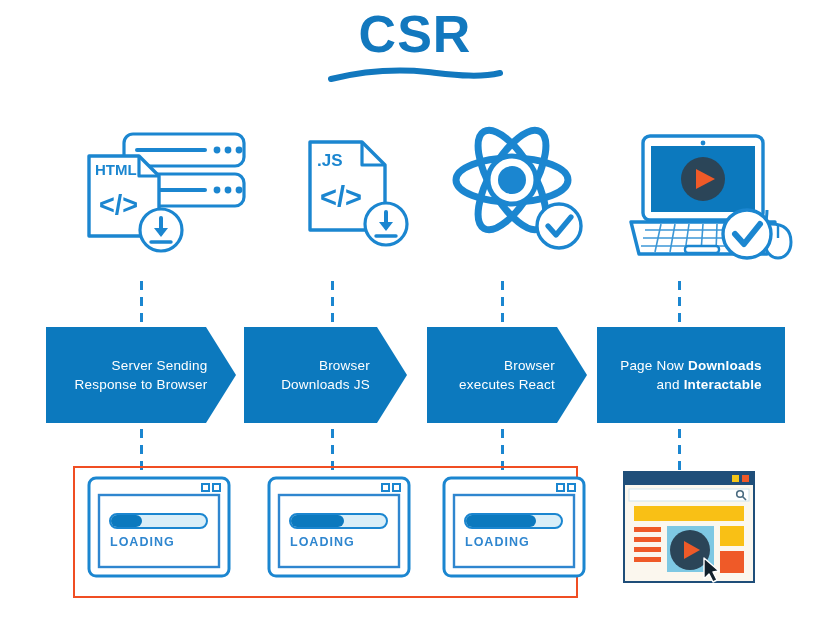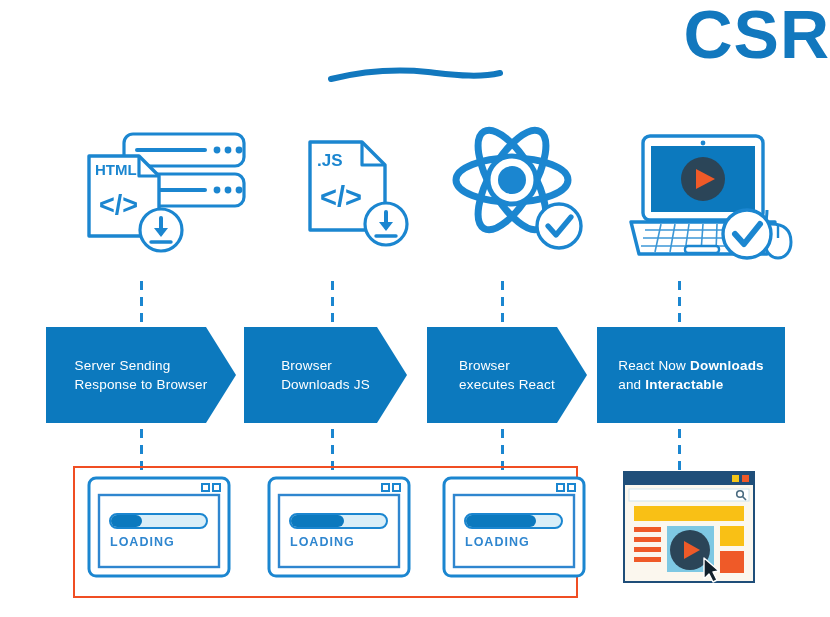--- a/index.html
+++ b/index.html
@@ -10,24 +10,23 @@
     overflow: hidden;
   }
   #stage { position: relative; width: 830px; height: 617px; }
 
   
   .title-wrap {
     position: absolute; left: 0; top: 4px; width: 830px;
     text-align: center;
   }
   .title-text {
-    font-size: 68px; font-weight: 700; letter-spacing: 1px;
+    font-size: 52px; font-weight: 700; letter-spacing: 1px;
     color: #1278be; line-height: 60px;
     font-family: "Liberation Sans", sans-serif;
-    text-align: right;
   }
   .title-underline { display: block; margin: 2px auto 0; }
 
   
   .icon-row { position: absolute; left: 15px; top: 118px; width: 830px; height: 155px; }
   .icon-cell { position: absolute; top: 0; height: 155px; }
   .icon-cell svg { display: block; }
 
   
   .conn { position: absolute; width: 3px; }
@@ -41,21 +40,21 @@
   .step {
     position: absolute; top: 0; height: 96px;
     background: #0c79be;
     display: flex; align-items: center; justify-content: center;
   }
   .step.chev {
     clip-path: polygon(0 0, calc(100% - 30px) 0, 100% 50%, calc(100% - 30px) 100%, 0 100%);
   }
   .step-label {
     color: #ffffff; font-size: 13.5px; line-height: 19px;
-    text-align: left; letter-spacing: .2px;
+    text-align: right; letter-spacing: .2px;
     padding: 0 6px; white-space: pre-line;
   }
   .step-label b { font-weight: 700; }
 
   
   .bottom { position: absolute; left: 0; top: 462px; width: 830px; height: 140px; }
   .redbox {
     position: absolute; left: 73px; top: 466px;
     width: 505px; height: 132px;
     border: 2px solid #f04e23;
@@ -203,21 +202,21 @@
       <span class="step-label">Browser
 Downloads JS</span>
     </div>
 
     <div class="step chev" style="left:427px; width:160px;">
       <span class="step-label">Browser
 executes React</span>
     </div>
 
     <div class="step" style="left:597px; width:188px;">
-      <span class="step-label"><span>React Now </span><b>Downloads</b>
+      <span class="step-label"><span>Page Now </span><b>Downloads</b>
 <span>and </span><b>Interactable</b></span>
     </div>
   </div>
 
   <div class="conn" style="left:140px; top:429px;">
       <i></i>
       <i></i>
       <i></i>
     </div>
   <div class="conn" style="left:331px; top:429px;">

